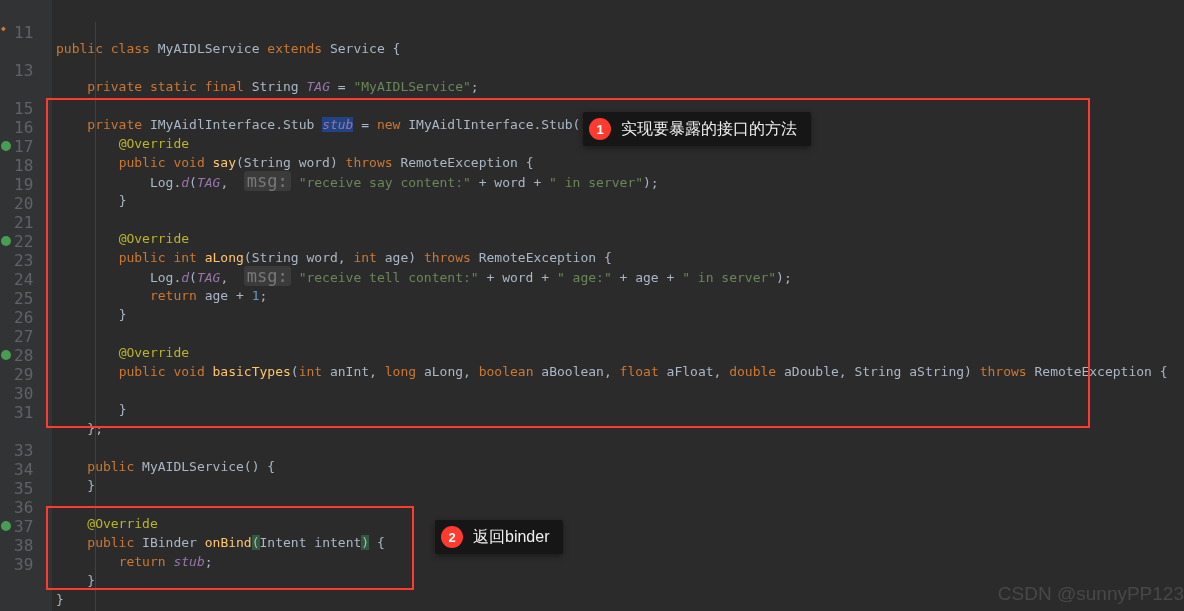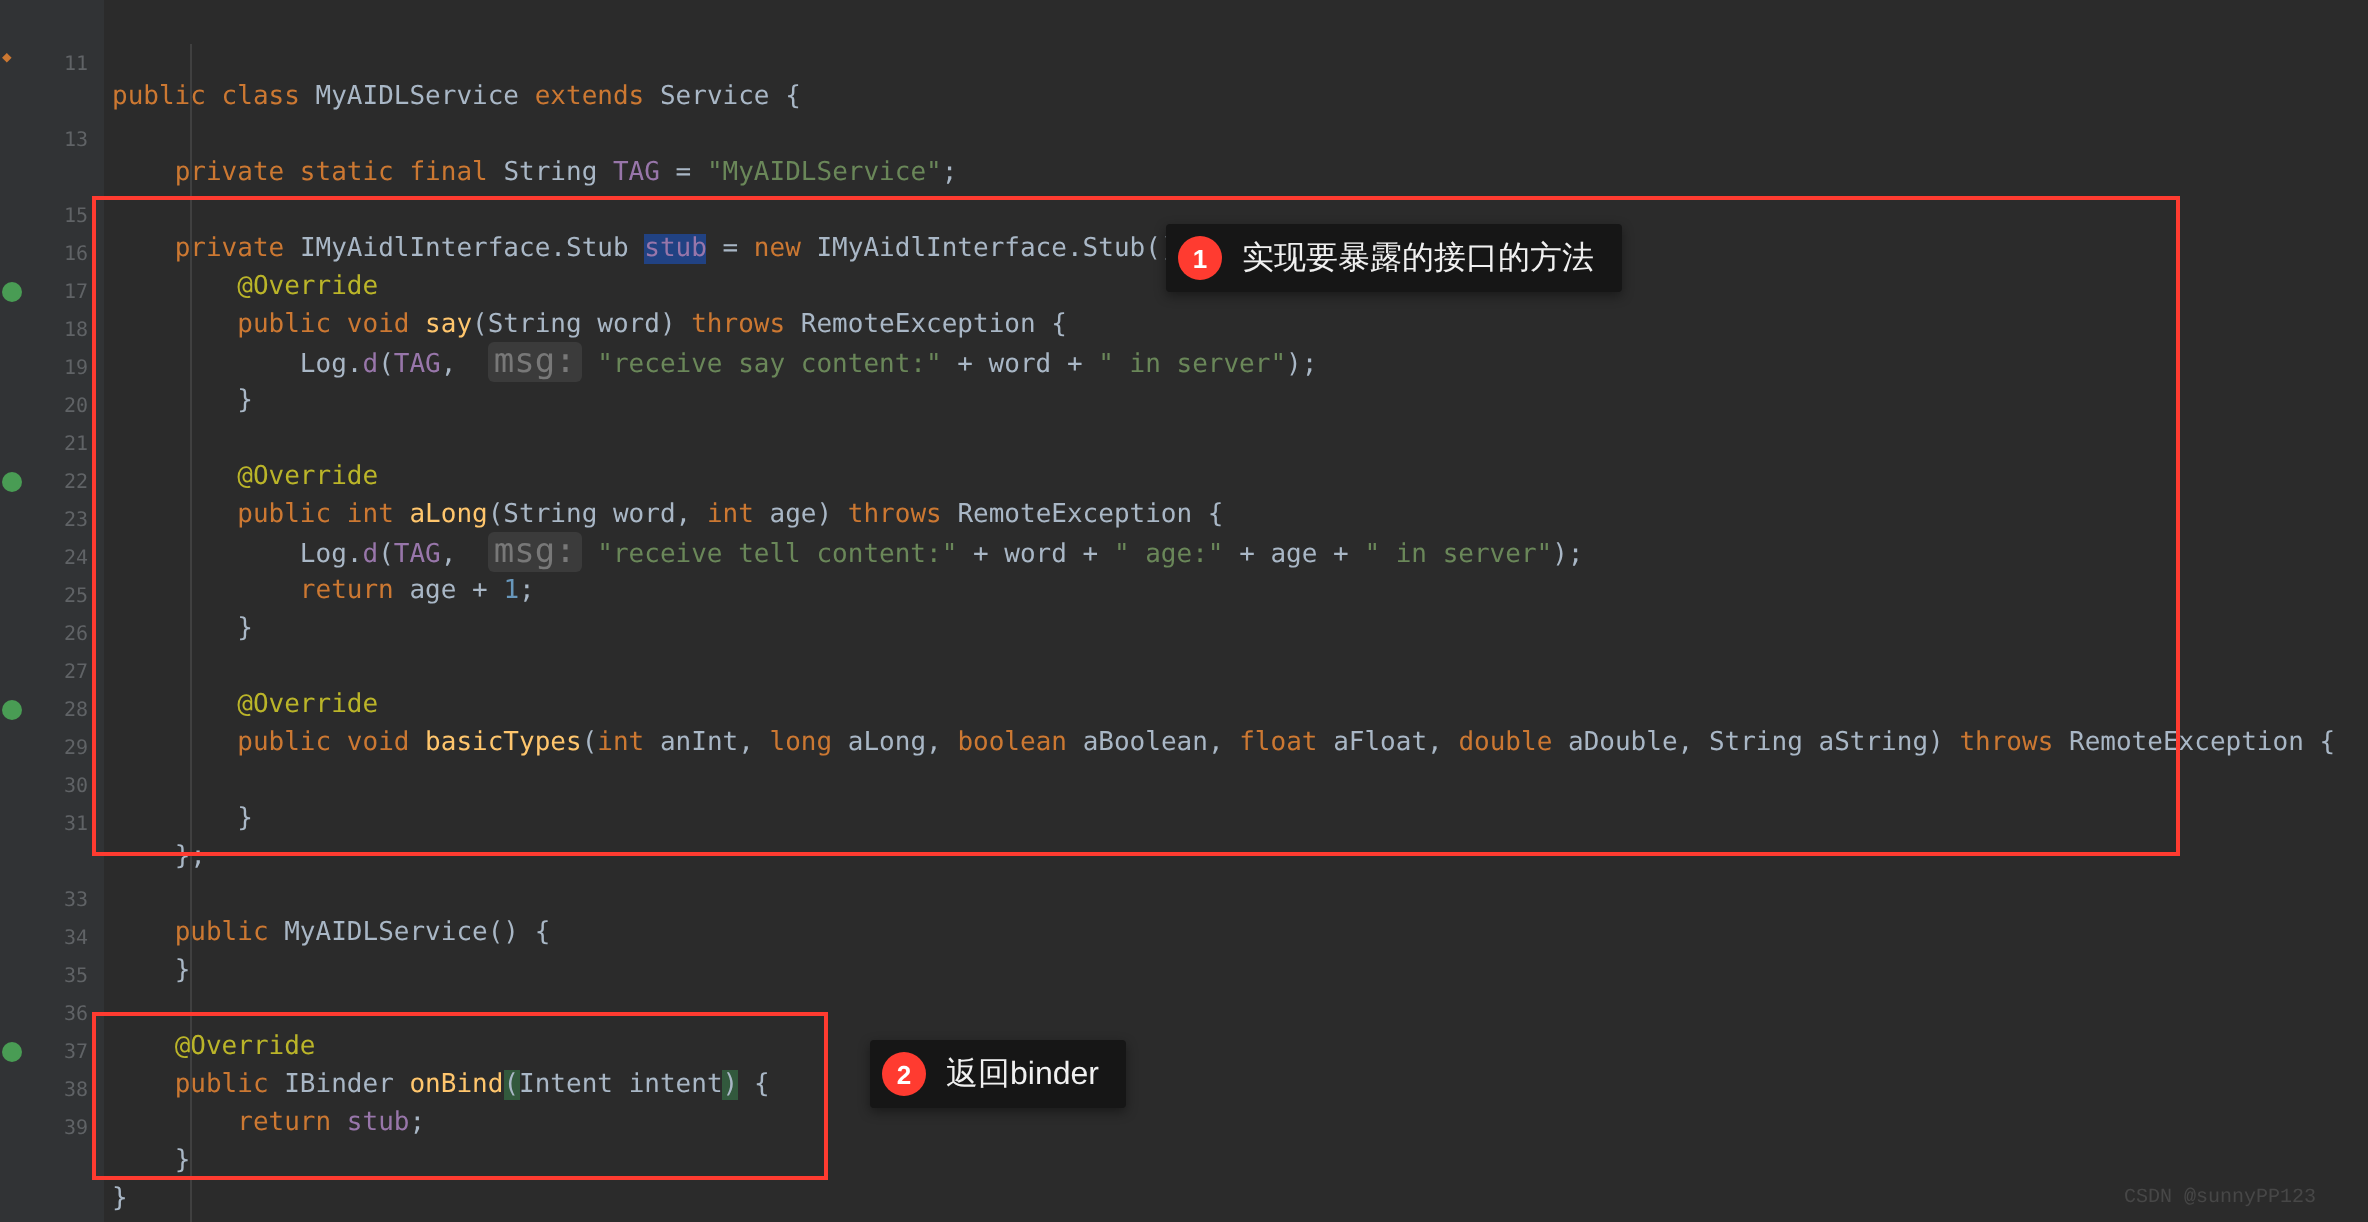--- a/index.html
+++ b/index.html
@@ -22,42 +22,42 @@
   }
   .gutter-icons {
     width: 14px;
     flex-shrink: 0;
     background: #313335;
     position: relative;
   }
   .ln {
     height: 19px;
     line-height: 19px;
-    text-align: right;
+    text-align: left;
     padding-right: 8px;
     color: #606366;
-    font-size: 10px;
+    font-size: 16px;
     position: relative;
   }
   .code-area {
     flex: 1;
     padding-top: 20px;
     position: relative;
   }
   .line {
     height: 19px;
     line-height: 19px;
     white-space: pre;
     padding-left: 4px;
   }
   
   .kw   { color: #cc7832; }
   .mth  { color: #ffc66d; }
   .str  { color: #6a8759; }
-  .fld  { color: #9876aa; }
+  .fld  { color: #9876aa; font-style: italic; }
   .ann  { color: #bbb529; }
   .num  { color: #6897bb; }
   .hint { color: #787878; background:#3b3b3b; border-radius:3px; padding:0 3px; font-size:17px;}
   .hl   { background:#214283; }
   .hl2  { background:#32593d; }
   .box1 {
     position:absolute;
     border:2px solid #ff3b30;
     left:46px; top:98px;
     width:1044px; height:330px;
@@ -92,23 +92,23 @@
     position:absolute; left:1px; width:10px; height:10px;
     border-radius:50%; font-size:8px;
   }
   .m-green { background:#499c54; }
   .m-orange{ color:#cc7832; }
   .vline {
     position:absolute; left:43px; top:22px; bottom:0;
     width:1px; background:#404040;
   }
   .watermark {
-    position:absolute; right:26px; bottom:6px;
-    color:rgba(200,200,200,.18); font-family:Liberation Mono, monospace;
-    font-size:10px;
+    position:absolute; right:0; bottom:6px;
+    color:rgba(200,200,200,.18); font-family:Liberation Sans, sans-serif;
+    font-size:19px;
   }
 </style>
 </head>
 <body>
 
 <div class="editor">
 
   <div class="gutter-icons">
     <div class="marker m-orange" style="top:24px">◆</div>
     <div class="marker m-green" style="top:141px"></div>

